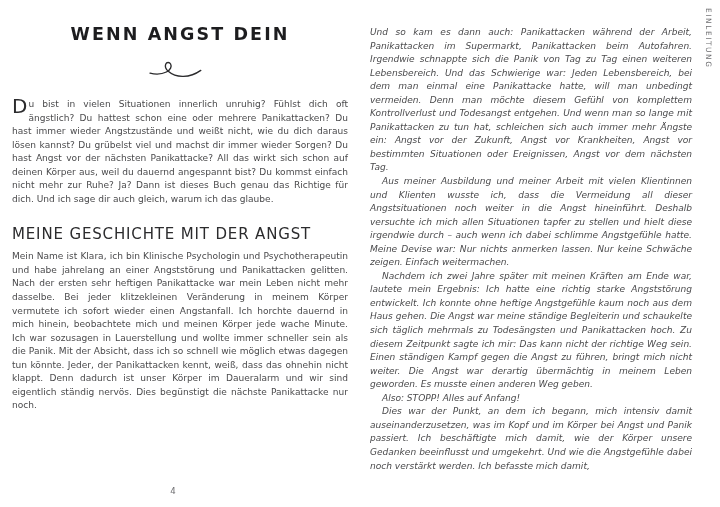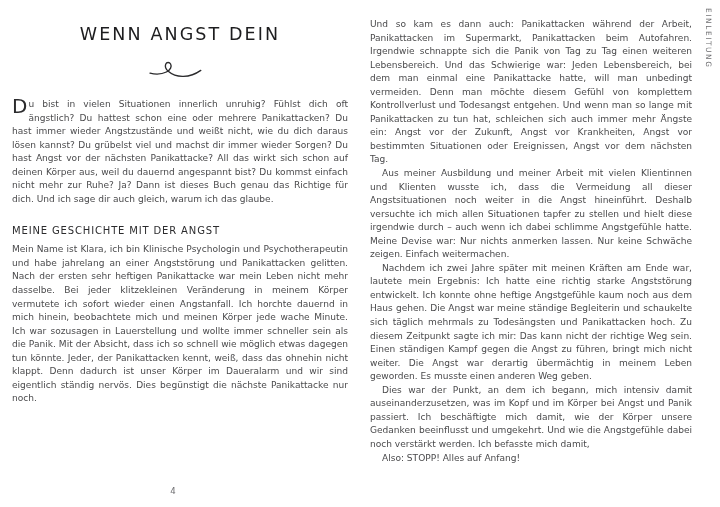--- a/index.html
+++ b/index.html
@@ -24,30 +24,30 @@
   }
 
   
   .page {
     position: absolute;
     top: 0;
     height: 507px;
     box-sizing: border-box;
   }
   .page-left  { left: 0px;   width: 360px; padding: 14px 12px 0 12px; }
-  .page-right { left: 360px; width: 360px; padding: 18px 28px 0 10px; }
+  .page-right { left: 360px; width: 360px; padding: 26px 28px 0 10px; font-style: italic; }
 
   .col-body {
     width: 100%;
   }
 
   
   .chapter-title {
     font-family: "DejaVu Sans", sans-serif;
-    font-weight: 400;
+    font-weight: 700;
     font-size: 17.5px;
     line-height: 25px;
     letter-spacing: 2.1px;
     text-align: center;
     color: #1d1d1f;
     margin: 8px 6px 0 6px;
     text-transform: uppercase;
   }
   .chapter-title .tl {
     display: block;
@@ -89,21 +89,21 @@
     color: #2b2b2d;
     padding: 1px 1px 0 0;
     margin-top: -1px;
     font-family: "DejaVu Sans", sans-serif;
   }
 
   
   h2.section-head {
     font-family: "DejaVu Sans", sans-serif;
     font-weight: 400;
-    font-size: 10px;
+    font-size: 15px;
     letter-spacing: 0.85px;
     color: #2b2b2d;
     text-transform: uppercase;
     margin: 19px 0 7px 0;
   }
 
   
   .side-tab {
     position: absolute;
     top: 8px;
@@ -165,22 +165,22 @@
     </div>
 
     <div class="folio folio-left">4</div>
   </div>
 
   <div class="page page-right">
     <div class="col-body">
       <p class="body">Und so kam es dann auch: Panikattacken während der Arbeit, Panikattacken im Supermarkt, Panikattacken beim Autofahren. Irgendwie schnappte sich die Panik von Tag zu Tag einen weiteren Lebensbereich. Und das Schwierige war: Jeden Lebensbereich, bei dem man einmal eine Panikattacke hatte, will man unbedingt vermeiden. Denn man möchte diesem Gefühl von komplettem Kontrollverlust und Todesangst entgehen. Und wenn man so lange mit Panikattacken zu tun hat, schleichen sich auch immer mehr Ängste ein: Angst vor der Zukunft, Angst vor Krankheiten, Angst vor bestimmten Situationen oder Ereignissen, Angst vor dem nächsten Tag.</p>
       <p class="body">Aus meiner Ausbildung und meiner Arbeit mit vielen Klientinnen und Klienten wusste ich, dass die Vermeidung all dieser Angstsituationen noch weiter in die Angst hineinführt. Deshalb versuchte ich mich allen Situationen tapfer zu stellen und hielt diese irgendwie durch – auch wenn ich dabei schlimme Angstgefühle hatte. Meine Devise war: Nur nichts anmerken lassen. Nur keine Schwäche zeigen. Einfach weitermachen.</p>
       <p class="body">Nachdem ich zwei Jahre später mit meinen Kräften am Ende war, lautete mein Ergebnis: Ich hatte eine richtig starke Angststörung entwickelt. Ich konnte ohne heftige Angstgefühle kaum noch aus dem Haus gehen. Die Angst war meine ständige Begleiterin und schaukelte sich täglich mehrmals zu Todesängsten und Panikattacken hoch. Zu diesem Zeitpunkt sagte ich mir: Das kann nicht der richtige Weg sein. Einen ständigen Kampf gegen die Angst zu führen, bringt mich nicht weiter. Die Angst war derartig übermächtig in meinem Leben geworden. Es musste einen anderen Weg geben.</p>
+      <p class="body">Also: STOPP! Alles auf Anfang!</p>
       <p class="body">Dies war der Punkt, an dem ich begann, mich intensiv damit auseinanderzusetzen, was im Kopf und im Körper bei Angst und Panik passiert. Ich beschäftigte mich damit, wie der Körper unsere Gedanken beeinflusst und umgekehrt. Und wie die Angstgefühle dabei noch verstärkt werden. Ich befasste mich damit,</p>
-      <p class="body">Also: STOPP! Alles auf Anfang!</p>
     </div>
 
   </div>
 
   <div class="side-tab">
     <span>EINLEITUNG</span>
   </div>
 
 </div>
 

